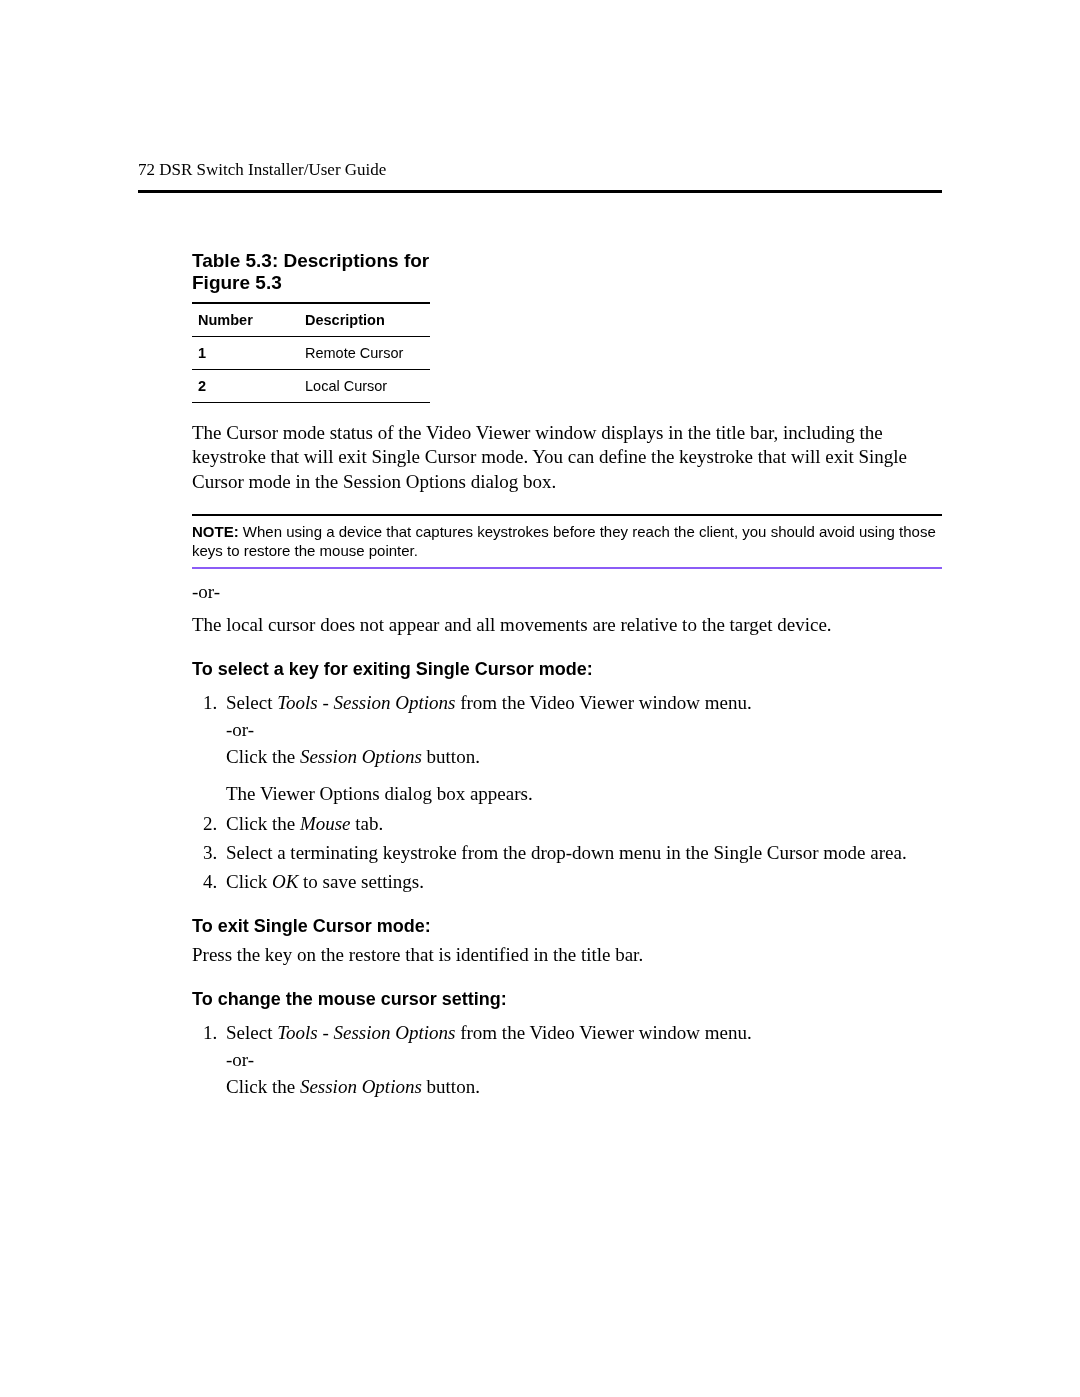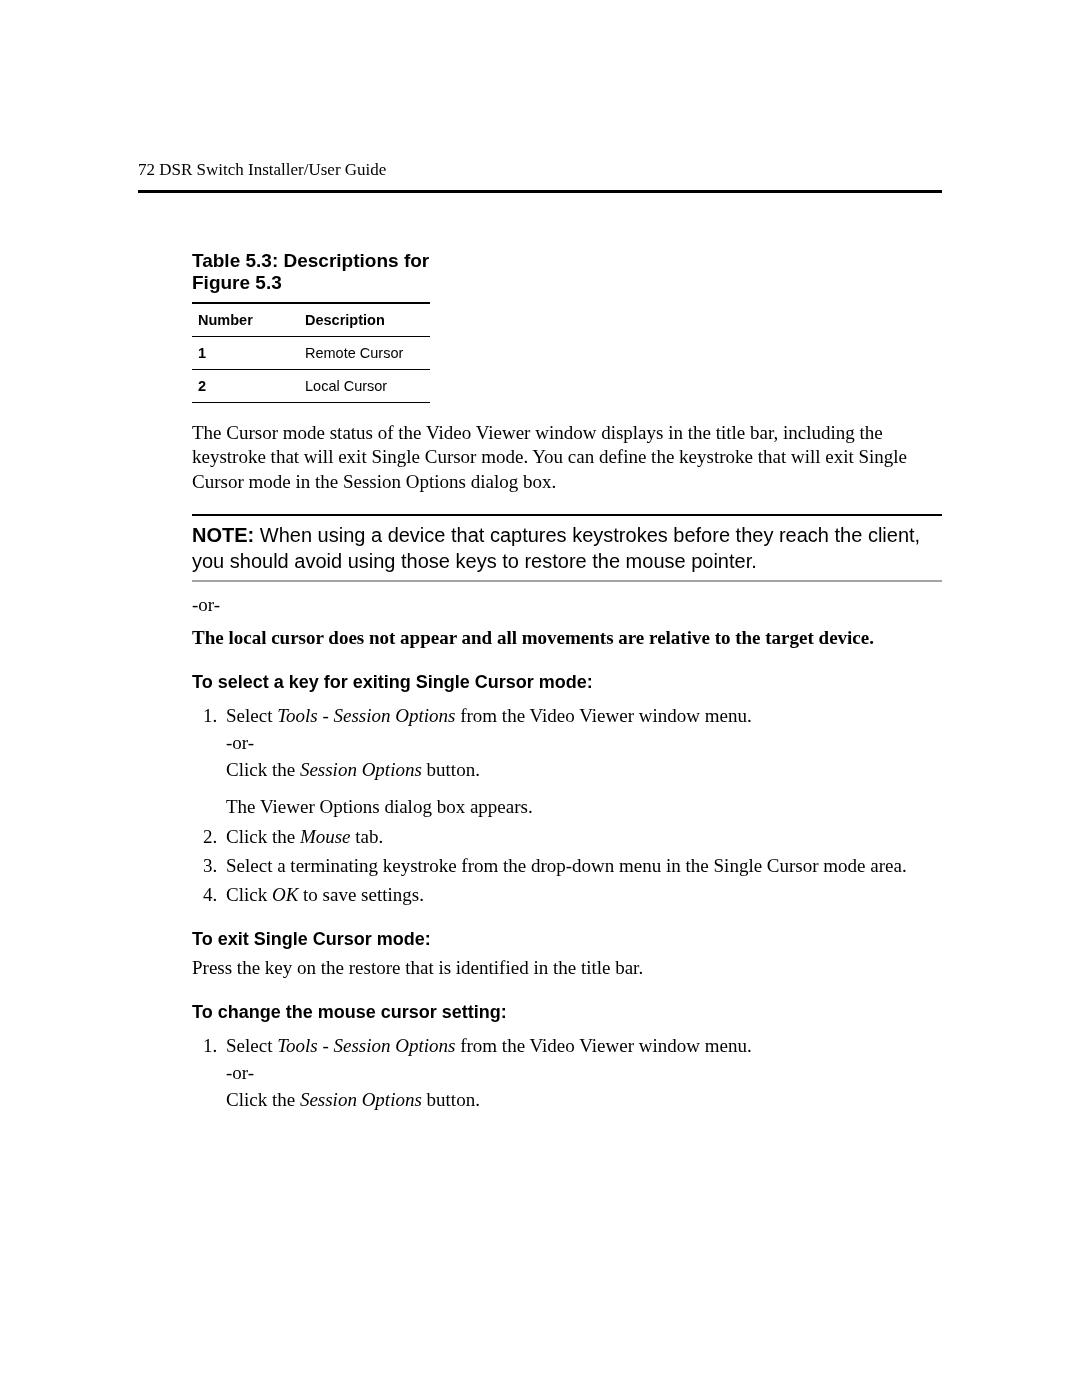--- a/index.html
+++ b/index.html
@@ -77,24 +77,24 @@
     margin: 18px 0 0 0;
   }
   p.or {
     font-size: 19px;
     margin: 12px 0 0 0;
   }
 
   .note-box {
     margin-top: 20px;
     border-top: 2px solid #000;
-    border-bottom: 2px solid #a3a3a3;
+    border-bottom: 2px solid #8b5cf6;
     padding: 6px 0;
     font-family: Arial, Helvetica, sans-serif;
-    font-size: 20px;
+    font-size: 15px;
     line-height: 1.3;
   }
   .note-label { font-weight: bold; }
 
   h4.sans {
     font-family: Arial, Helvetica, sans-serif;
     font-weight: bold;
     font-size: 18px;
     margin: 22px 0 4px 0;
   }
@@ -150,21 +150,21 @@
     </table>
   </div>
 
   <p class="body">The Cursor mode status of the Video Viewer window displays in the title bar, including the keystroke that will exit Single Cursor mode. You can define the keystroke that will exit Single Cursor mode in the Session Options dialog box.</p>
 
   <div class="note-box">
     <span class="note-label">NOTE:</span><span> When using a device that captures keystrokes before they reach the client, you should avoid using those keys to restore the mouse pointer.</span>
   </div>
 
   <p class="or">-or-</p>
-  <p class="body" style="margin-top:10px;font-weight:bold;">The local cursor does not appear and all movements are relative to the target device.</p>
+  <p class="body" style="margin-top:10px;">The local cursor does not appear and all movements are relative to the target device.</p>
 
   <h4 class="sans">To select a key for exiting Single Cursor mode:</h4>
   <ol class="steps">
     <li>
       <span>Select </span><span class="em">Tools - Session Options</span><span> from the Video Viewer window menu.</span>
       <div class="step-extra">-or-</div>
       <div class="step-extra">
         <span>Click the </span><span class="em">Session Options</span><span> button.</span>
       </div>
       <div class="step-gap">The Viewer Options dialog box appears.</div>

